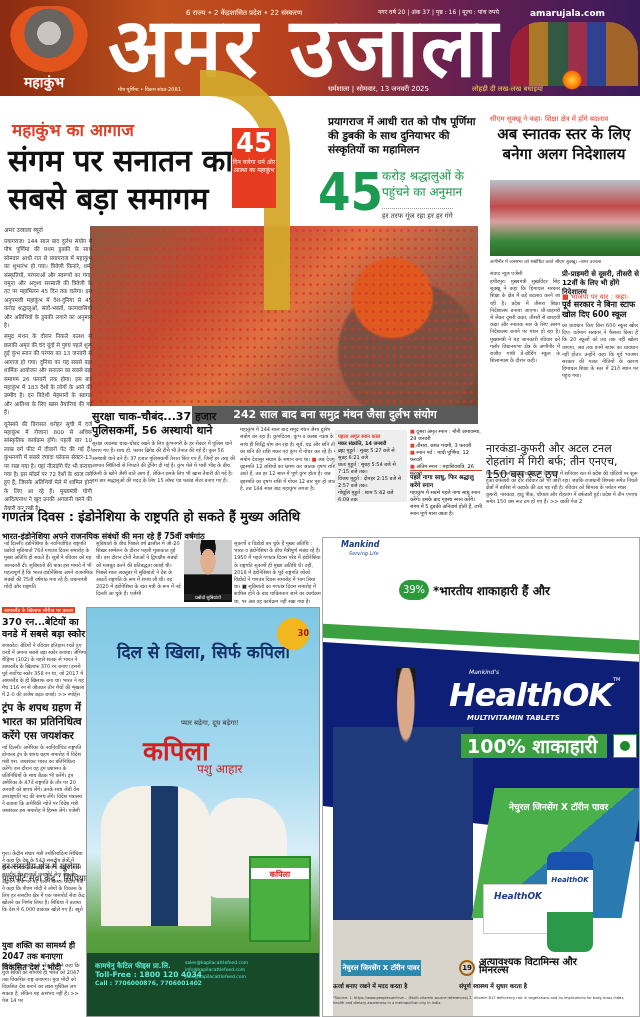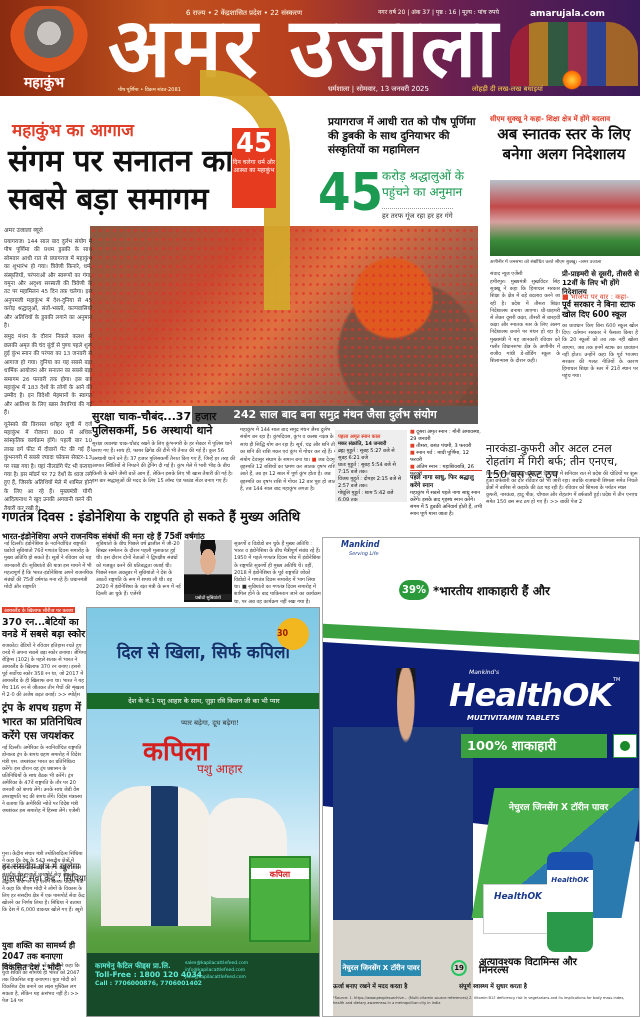--- a/index.html
+++ b/index.html
@@ -43,21 +43,21 @@
 #midbody{left:240px;top:426px;width:102px;font-size:5px;line-height:7.4px;color:#333}
 #snanbox{left:335px;top:430px;width:72px;height:72px;background:#eee;padding:3px;font-size:5px;line-height:7px}
 #snanbox .h{color:#e0402a;font-weight:bold}
 #snanbox .d{font-weight:bold}
 #snanlist{left:410px;top:428px;width:72px;font-size:5px;line-height:7px}
 #snanlist li{list-style:none}
 #snanlist li:before{content:"■ ";color:#e0402a}
 #pehle{left:410px;top:470px;width:72px;font-size:5px;line-height:7px;border-top:1px solid #e0402a;padding-top:2px}
 #pehle b{font-size:6px}
 
-#cmkicker{left:490px;top:114px;font-size:7px;color:#e0402a;font-weight:bold}
+#cmkicker{left:490px;top:114px;font-size:7px;color:#e0402a;font-weight:normal}
 #cmhead{left:490px;top:124px;width:148px;font-size:15px;font-weight:bold;line-height:20px;text-align:center}
 #cmphoto{left:490px;top:180px;width:150px;height:76px;background:linear-gradient(180deg,#b8c0c8 0%,#c24a4a 35%,#d8a0a0 55%,#3a8a3a 80%,#2a6a2a 100%)}
 #cmcaption{left:490px;top:258px;width:150px;font-size:4.6px;color:#333}
 #cmbyline{left:490px;top:270px;font-size:5px;color:#333}
 #cmbody1{left:490px;top:278px;width:70px;font-size:5px;line-height:7.2px;color:#333;text-align:justify}
 #pre{left:562px;top:270px;width:78px;font-size:7px;font-weight:bold;line-height:9px}
 #bhajpa{left:562px;top:292px;font-size:7px;color:#e0402a}
 #bhajpa2{left:562px;top:300px;width:78px;font-size:8px;font-weight:bold;line-height:10px}
 #cmbody2{left:562px;top:322px;width:76px;font-size:5px;line-height:7.2px;color:#333;text-align:justify}
 #snowhead{left:486px;top:442px;width:154px;font-size:11px;font-weight:normal;line-height:13px}
@@ -76,59 +76,59 @@
 #cricketbody{left:2px;top:642px;width:84px;font-size:5px;line-height:7px;color:#333}
 #trump{left:2px;top:700px;width:84px;font-size:10.5px;font-weight:bold;line-height:14px}
 #trumpbody{left:2px;top:744px;width:84px;font-size:5px;line-height:7px;color:#333}
 #passport{left:2px;top:860px;width:84px;font-size:8.5px;font-weight:normal;line-height:12px}
 #passportbody{left:2px;top:850px;width:84px;font-size:5px;line-height:7px;color:#333}
 #yuva{left:2px;top:940px;width:84px;font-size:8px;font-weight:bold;line-height:11px}
 #yuvabody{left:2px;top:962px;width:84px;font-size:5px;line-height:7px;color:#333}
 
 #kapila{left:86px;top:607px;width:234px;height:410px;background:linear-gradient(180deg,#7ec8e4 0%,#a8daf0 40%,#d8eef8 60%,#5aa040 80%,#3a8a2a 100%);border:1px solid #999;overflow:hidden}
 #kapila .h1{position:absolute;left:30px;top:32px;font-size:17px;font-weight:bold;color:#16306a;line-height:24px}
-#kapila .logo30{position:absolute;left:190px;top:10px;width:32px;height:32px;border-radius:50%;background:#f2b61e;color:#a02000;font-size:8px;text-align:left;line-height:32px;font-weight:bold}
+#kapila .logo30{position:absolute;left:190px;top:10px;width:32px;height:32px;border-radius:50%;background:#f2b61e;color:#a02000;font-size:8px;text-align:right;line-height:32px;font-weight:bold}
 #kapila .band{position:absolute;left:0;top:85px;width:234px;height:16px;background:#1a6a2a;color:#fff;font-size:6.5px;text-align:center;line-height:16px}
 #kapila .tag{position:absolute;left:94px;top:110px;font-size:7px;color:#333}
 #kapila .brand{position:absolute;left:56px;top:124px;font-size:26px;font-weight:bold;color:#d62020}
 #kapila .sub{position:absolute;left:110px;top:152px;font-size:12px;color:#d62020}
 #kapila .men{position:absolute;left:14px;top:178px;width:110px;height:140px;background:linear-gradient(90deg,#f4f0e8 0 45%,#1a3a6a 45% 70%,#f4f0e8 70%);border-radius:40px 40px 0 0}
 #kapila .cow{position:absolute;left:120px;top:190px;width:80px;height:100px;background:#f4f0ec;border-radius:30px 40px 10px 10px}
 #kapila .bag{position:absolute;left:162px;top:248px;width:62px;height:86px;background:#4ab040;border:2px solid #2a8a2a}
 #kapila .bag span{display:block;color:#d62020;font-size:8px;font-weight:bold;text-align:center;margin-top:10px;background:#fff}
 #kapila .footer{position:absolute;left:0;top:345px;width:234px;height:65px;background:#174a28;color:#5eead4;padding:8px}
 #kapila .footer .co{font-size:7px;font-weight:bold}
 #kapila .footer .tf{font-size:7.5px;font-weight:bold}
 #kapila .footer .call{font-size:6px;font-weight:bold}
 #kapila .footer .mails{position:absolute;left:98px;top:6px;font-size:4.5px;line-height:7px}
 
 #mankind{left:322px;top:537px;width:318px;height:480px;background:#fff;border:1px solid #aaa;overflow:hidden}
 #mankind .logo{position:absolute;left:18px;top:2px;font-size:8px;font-weight:bold;color:#1a3a8a;font-style:italic}
 #mankind .logosub{position:absolute;left:26px;top:12px;font-size:5px;color:#1a3a8a;font-style:italic}
 #mankind .q{position:absolute;left:74px;top:12px;font-size:20px;font-weight:bold;color:#1a2a7a}
-#mankind .pct{position:absolute;left:76px;top:42px;width:30px;height:20px;border-radius:10px;background:#2a9a3a;color:#fff;font-size:10px;font-weight:bold;text-align:center;line-height:20px}
+#mankind .pct{position:absolute;left:76px;top:42px;width:30px;height:20px;border-radius:10px;background:#2a9a3a;color:#fff;font-size:10px;font-weight:normal;text-align:center;line-height:20px}
 #mankind .l1{position:absolute;left:110px;top:44px;font-size:12px;font-weight:bold}
 #mankind .l2{position:absolute;left:10px;top:68px;font-size:12px;font-weight:bold}
 #mankind .greenband{position:absolute;left:0;top:94px;width:318px;height:14px;background:#3aa040;transform:skewY(3deg)}
 #mankind .blue{position:absolute;left:0;top:104px;width:318px;height:200px;background:#0e1f78;clip-path:polygon(0 0,100% 10%,100% 100%,0 82%)}
 #mankind .man{position:absolute;left:10px;top:130px;width:140px;height:350px;background:radial-gradient(ellipse at 52% 10%,#d8a888 0 8%,transparent 9%),radial-gradient(ellipse at 52% 4%,#1a1a1a 0 9%,transparent 10%),linear-gradient(180deg,transparent 0 17%,#1e3a7a 17% 72%,#d8d4cc 72% 100%);border-radius:60px 60px 0 0}
 #mankind .mk{position:absolute;left:146px;top:130px;font-size:6px;color:#fff;font-style:italic}
 #mankind .hok{position:absolute;left:126px;top:138px;font-size:32px;font-weight:bold;color:#fff;font-style:italic;letter-spacing:-1px}
 #mankind .tm{position:absolute;left:290px;top:138px;font-size:5px;color:#fff}
 #mankind .mt{position:absolute;left:144px;top:176px;font-size:7px;font-weight:bold;color:#fff;font-style:italic}
-#mankind .veg{position:absolute;left:138px;top:196px;width:146px;height:24px;background:#3aa040;color:#fff;font-size:13px;font-weight:bold;line-height:24px;padding-left:6px}
+#mankind .veg{position:absolute;left:138px;top:196px;width:146px;height:24px;background:#3aa040;color:#fff;font-size:19px;font-weight:bold;line-height:24px;padding-left:6px}
 #mankind .vegmark{position:absolute;left:290px;top:196px;width:24px;height:24px;background:#fff;border:1px solid #2a9a3a}
 #mankind .vegmark:after{content:"";position:absolute;left:6px;top:6px;width:10px;height:10px;border-radius:50%;background:#1a8a2a}
 #mankind .panel{position:absolute;left:160px;top:250px;width:150px;height:130px;background:linear-gradient(135deg,#4ab04a 0 50%,#2a7ab0 50%);transform:skewX(-10deg)}
 #mankind .jx{position:absolute;left:186px;top:262px;font-size:9px;color:#fff;font-weight:bold}
 #mankind .box{position:absolute;left:160px;top:346px;width:70px;height:50px;background:#fff;border:1px solid #ccc;color:#1a3a8a;font-size:9px;font-weight:bold;font-style:italic;text-align:center;padding-top:6px}
 #mankind .bottle{position:absolute;left:224px;top:314px;width:46px;height:100px;background:linear-gradient(180deg,#1a50b0 0 18%,#fff 18% 60%,#2a9a4a 60%);border-radius:8px;color:#1a3a8a;font-size:7px;font-weight:bold;font-style:italic;text-align:center;padding-top:24px}
 #mankind .feat1{position:absolute;left:18px;top:422px;width:80px;height:16px;background:#2a8ab0;color:#fff;font-size:7px;font-weight:bold;text-align:center;line-height:16px}
 #mankind .feat1cap{position:absolute;left:10px;top:444px;font-size:6px;font-weight:bold}
-#mankind .f19{position:absolute;left:128px;top:422px;width:16px;height:16px;border:2px solid #22c55e;border-radius:50%;font-size:7px;font-weight:bold;text-align:center;line-height:12px}
+#mankind .f19{position:absolute;left:136px;top:422px;width:16px;height:16px;border:2px solid #a16207;border-radius:50%;font-size:7px;font-weight:bold;text-align:center;line-height:12px}
 #mankind .f19t{position:absolute;left:156px;top:420px;width:110px;font-size:10px;font-weight:bold;line-height:8px}
 #mankind .f19cap{position:absolute;left:136px;top:444px;font-size:6px;font-weight:bold}
 #mankind .src{position:absolute;left:10px;top:458px;width:300px;font-size:3.6px;color:#333;line-height:5px}
 </style>
 </head>
 <body>
 
 <div id="masthead" class="abs">
   <div class="abs sadhu"></div>
   <div class="abs mahakumbh">महाकुंभ</div>
@@ -220,21 +220,20 @@
 <div id="trump" class="abs">ट्रंप के शपथ ग्रहण में भारत का प्रतिनिधित्व करेंगे एस जयशंकर</div>
 <div id="trumpbody" class="abs">नई दिल्ली। अमेरिका के नवनिर्वाचित राष्ट्रपति डोनाल्ड ट्रंप के शपथ ग्रहण समारोह में विदेश मंत्री एस. जयशंकर भारत का प्रतिनिधित्व करेंगे। इस दौरान वह ट्रंप प्रशासन के प्रतिनिधियों के साथ बैठक भी करेंगे। ट्रंप अमेरिका के 47वें राष्ट्रपति के तौर पर 20 जनवरी को शपथ लेंगे। उनके साथ जेडी वेंस उपराष्ट्रपति पद की शपथ लेंगे। विदेश मंत्रालय ने बताया कि अमेरिकी न्योते पर विदेश मंत्री जयशंकर इस समारोह में हिस्सा लेंगे। एजेंसी</div>
 <div id="passport" class="abs">हर संसदीय क्षेत्र में खुलेगा पासपोर्ट सेवा केंद्र : सिंधिया</div>
 <div id="passportbody" class="abs">गुना। केंद्रीय संचार मंत्री ज्योतिरादित्य सिंधिया ने कहा कि देश के 543 संसदीय क्षेत्रों में पासपोर्ट सेवा केंद्र खोले जाएंगे। उन्होंने अपने संसदीय क्षेत्र गुना में पासपोर्ट सेवा केंद्र के उद्घाटन मौके पर यह ऐलान किया। केंद्रीय मंत्री ने कहा कि पीएम मोदी ने लोगों के विकास के लिए हर संसदीय क्षेत्र में एक पासपोर्ट सेवा केंद्र खोलने का निर्णय लिया है। सिंधिया ने बताया कि देश में 6,000 डाकघर खोले गए हैं। ब्यूरो</div>
 <div id="yuva" class="abs">युवा शक्ति का सामर्थ्य ही 2047 तक बनाएगा विकसित देश : मोदी</div>
 <div id="yuvabody" class="abs">नई दिल्ली। प्रधानमंत्री नरेंद्र मोदी ने कहा कि युवा शक्ति का सामर्थ्य ही भारत को 2047 तक विकसित राष्ट्र बनाएगा। युवा मोदी को विकसित देश बनाने का लक्ष्य मुश्किल लग सकता है, लेकिन यह असंभव नहीं है। &gt;&gt; पेज 14 पर</div>
 
 <div id="kapila" class="abs">
   <div class="h1">दिल से खिला, सिर्फ कपिला</div>
   <div class="logo30">30</div>
-  <div class="band">देश के नं.1 पशु आहार के साथ, जुड़ा रवि किशन जी का भी प्यार</div>
   <div class="tag">प्यार बढ़ेगा, दूध बढ़ेगा!</div>
   <div class="brand">कपिला</div>
   <div class="sub">पशु आहार</div>
   <div class="men"></div>
   <div class="cow"></div>
   <div class="bag">
       <span>कपिला</span>
     </div>
   <div class="footer">
     <div class="co">कामधेनु कैटिल फीड्स प्रा.लि.</div>

